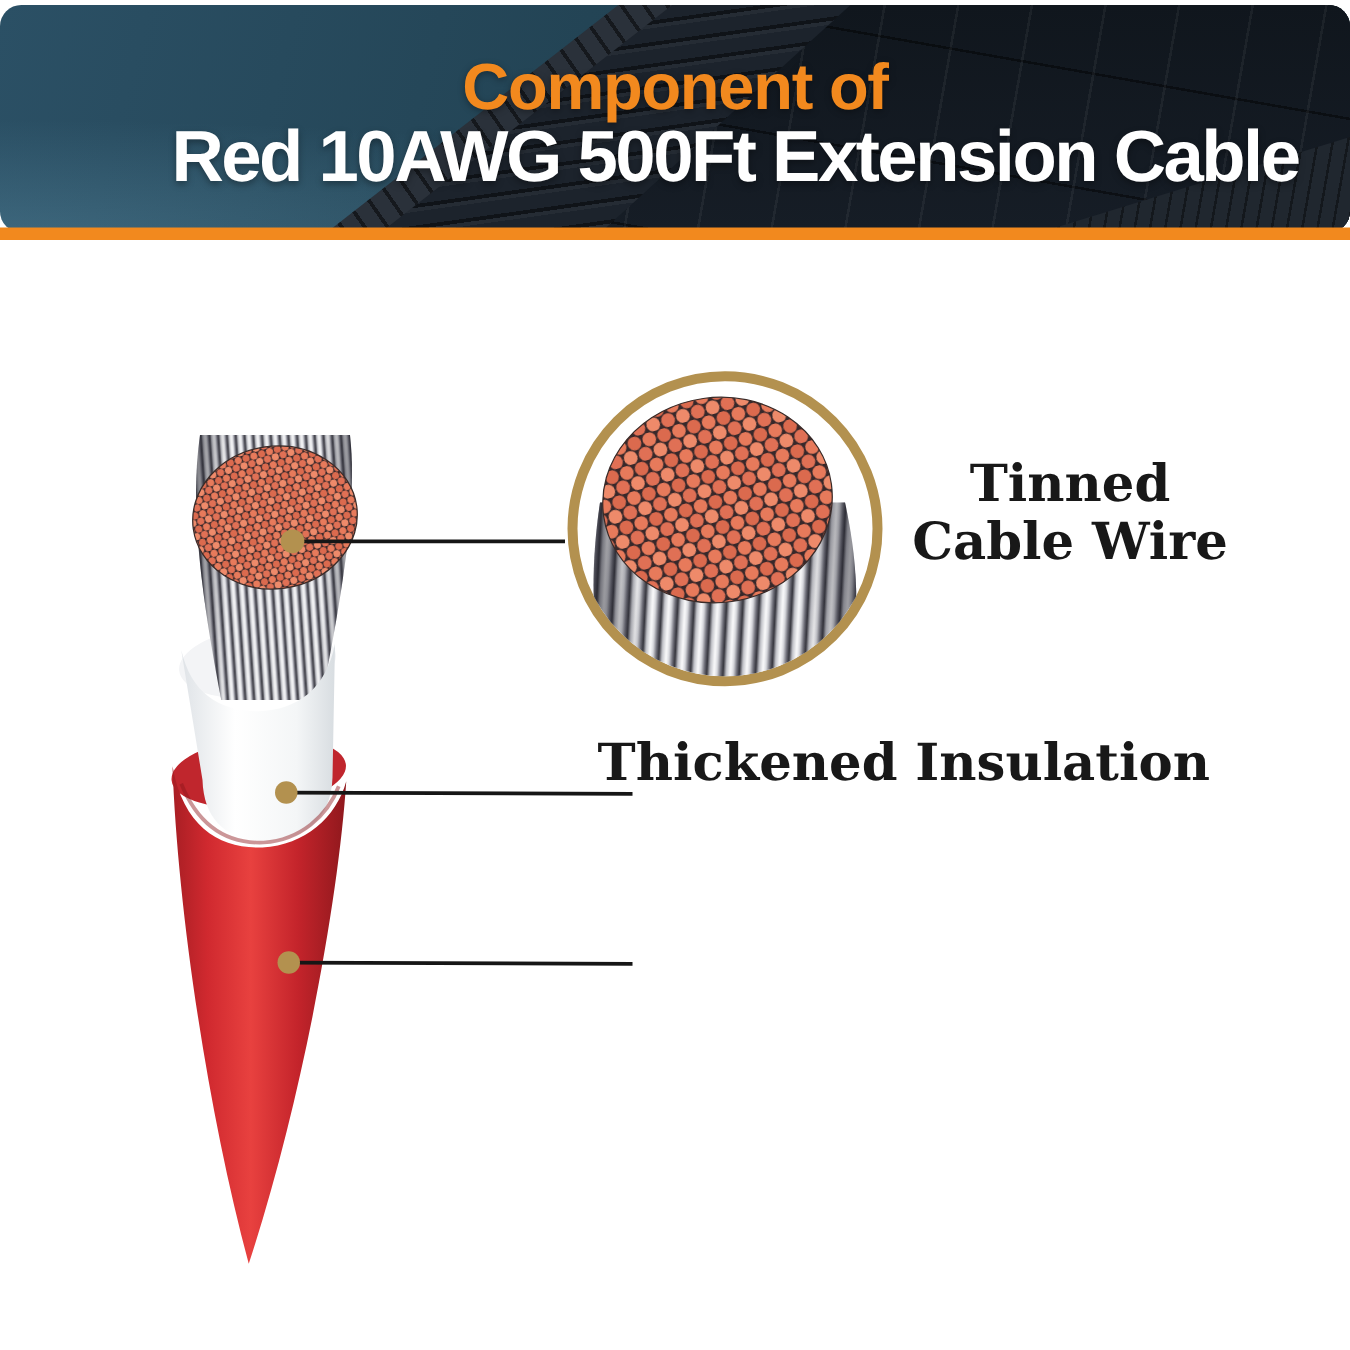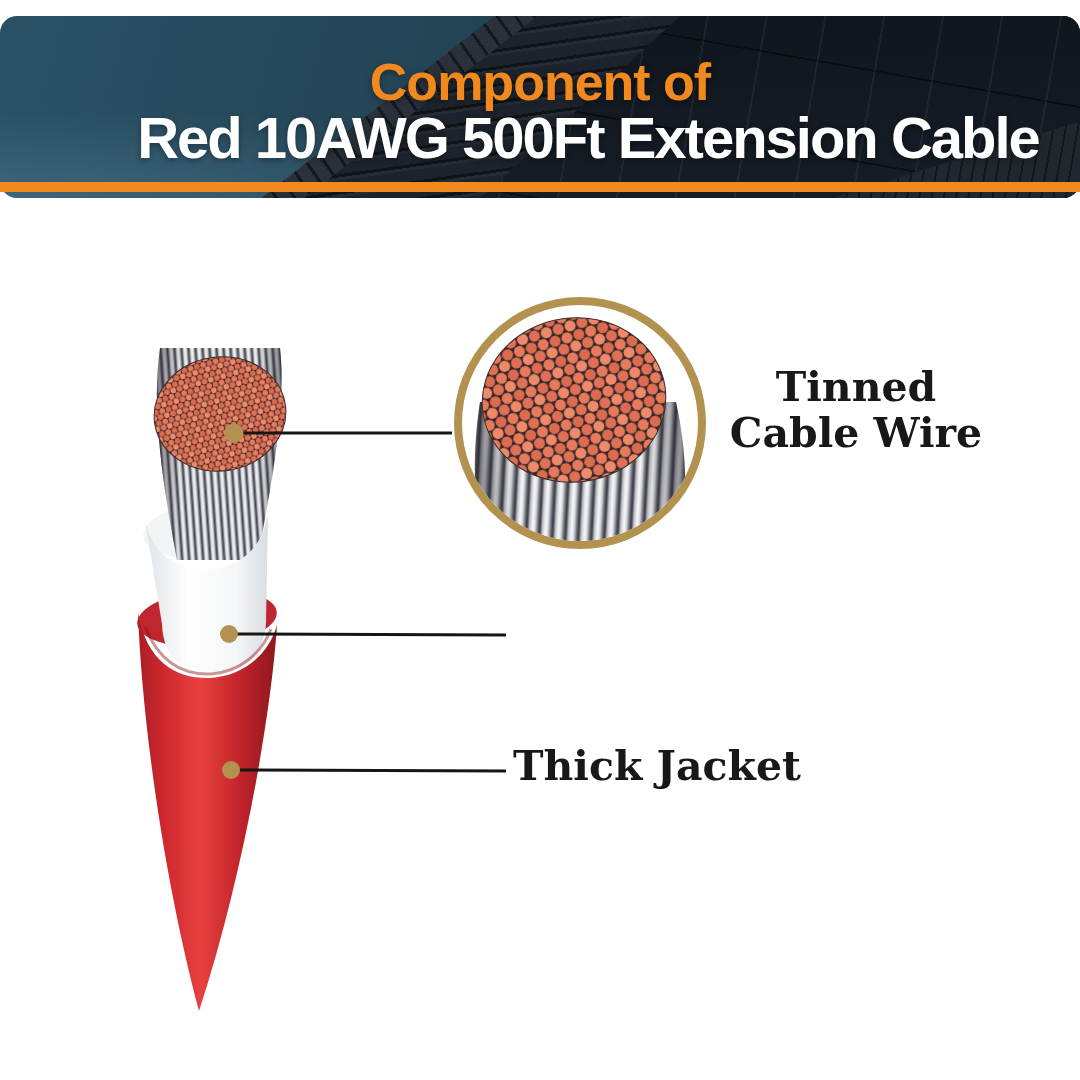--- a/index.html
+++ b/index.html
@@ -1,20 +1,20 @@
 <!DOCTYPE html>
 <html style="--accent-orange: #F2891E; --callout-gold: #B3914F; --jacket-red: #D92B31; --insulation-white: #FFFFFF; --copper-strand-orange: #E87A5B; --tin-strand-silver: #C9CAD0; --label-text: #181818; --sky-dark-teal: #1D3C4D; --roof-panel-dark: #12181F;"><head>
 <meta charset="utf-8">
 <style>
   html,body{margin:0;padding:0;background:#ffffff;}
   .canvas{position:relative;width:1080px;height:1080px;background:#ffffff;overflow:hidden;
           font-family:"Liberation Sans",sans-serif;}
 
   
-  .header{position:absolute;left:0;top:16px;width:1080px;height:182px;overflow:hidden;border-radius:17px;}
+  .header{position:absolute;left:0;top:4px;width:1080px;height:182px;overflow:hidden;border-radius:17px;}
   .ph{position:absolute;inset:0;}
   .ph-sky{background:
       radial-gradient(120% 90% at 0% 100%, rgba(110,165,190,.28) 0%, rgba(110,165,190,0) 55%),
       linear-gradient(105deg,#2b5065 0%,#234455 42%,#17323f 100%);}
   .ph-panels{background-color:#12181f;background-image:
       repeating-linear-gradient(100deg, rgba(255,255,255,.05) 0 2px, transparent 2px 58px),
       repeating-linear-gradient(10deg, rgba(0,0,0,.45) 0 2px, transparent 2px 92px),
       linear-gradient(#10161d,#161d26);
       clip-path:polygon(46% 0,100% 0,100% 100%,26.5% 100%);}
   .ph-tileface{background-color:#1c232c;background-image:
@@ -157,18 +157,16 @@
         <line x1="231" y1="758" x2="506" y2="759" stroke="#161616" stroke-width="3"></line>
         <circle cx="231" cy="758" r="9" fill="#B3914F"></circle>
       </g>
     </svg>
 
     <div class="lbl lbl-copper">
       <div>Tinned</div>
       <div>Cable Wire</div>
     </div>
     <div class="lbl lbl-insulation">
-    </div>
-    <div class="lbl lbl-jacket">
-      <div>Thick Jacket</div>
+      <div>Thickened Insulation</div>
     </div>
   </div>
 </div>
 
 </body></html>

